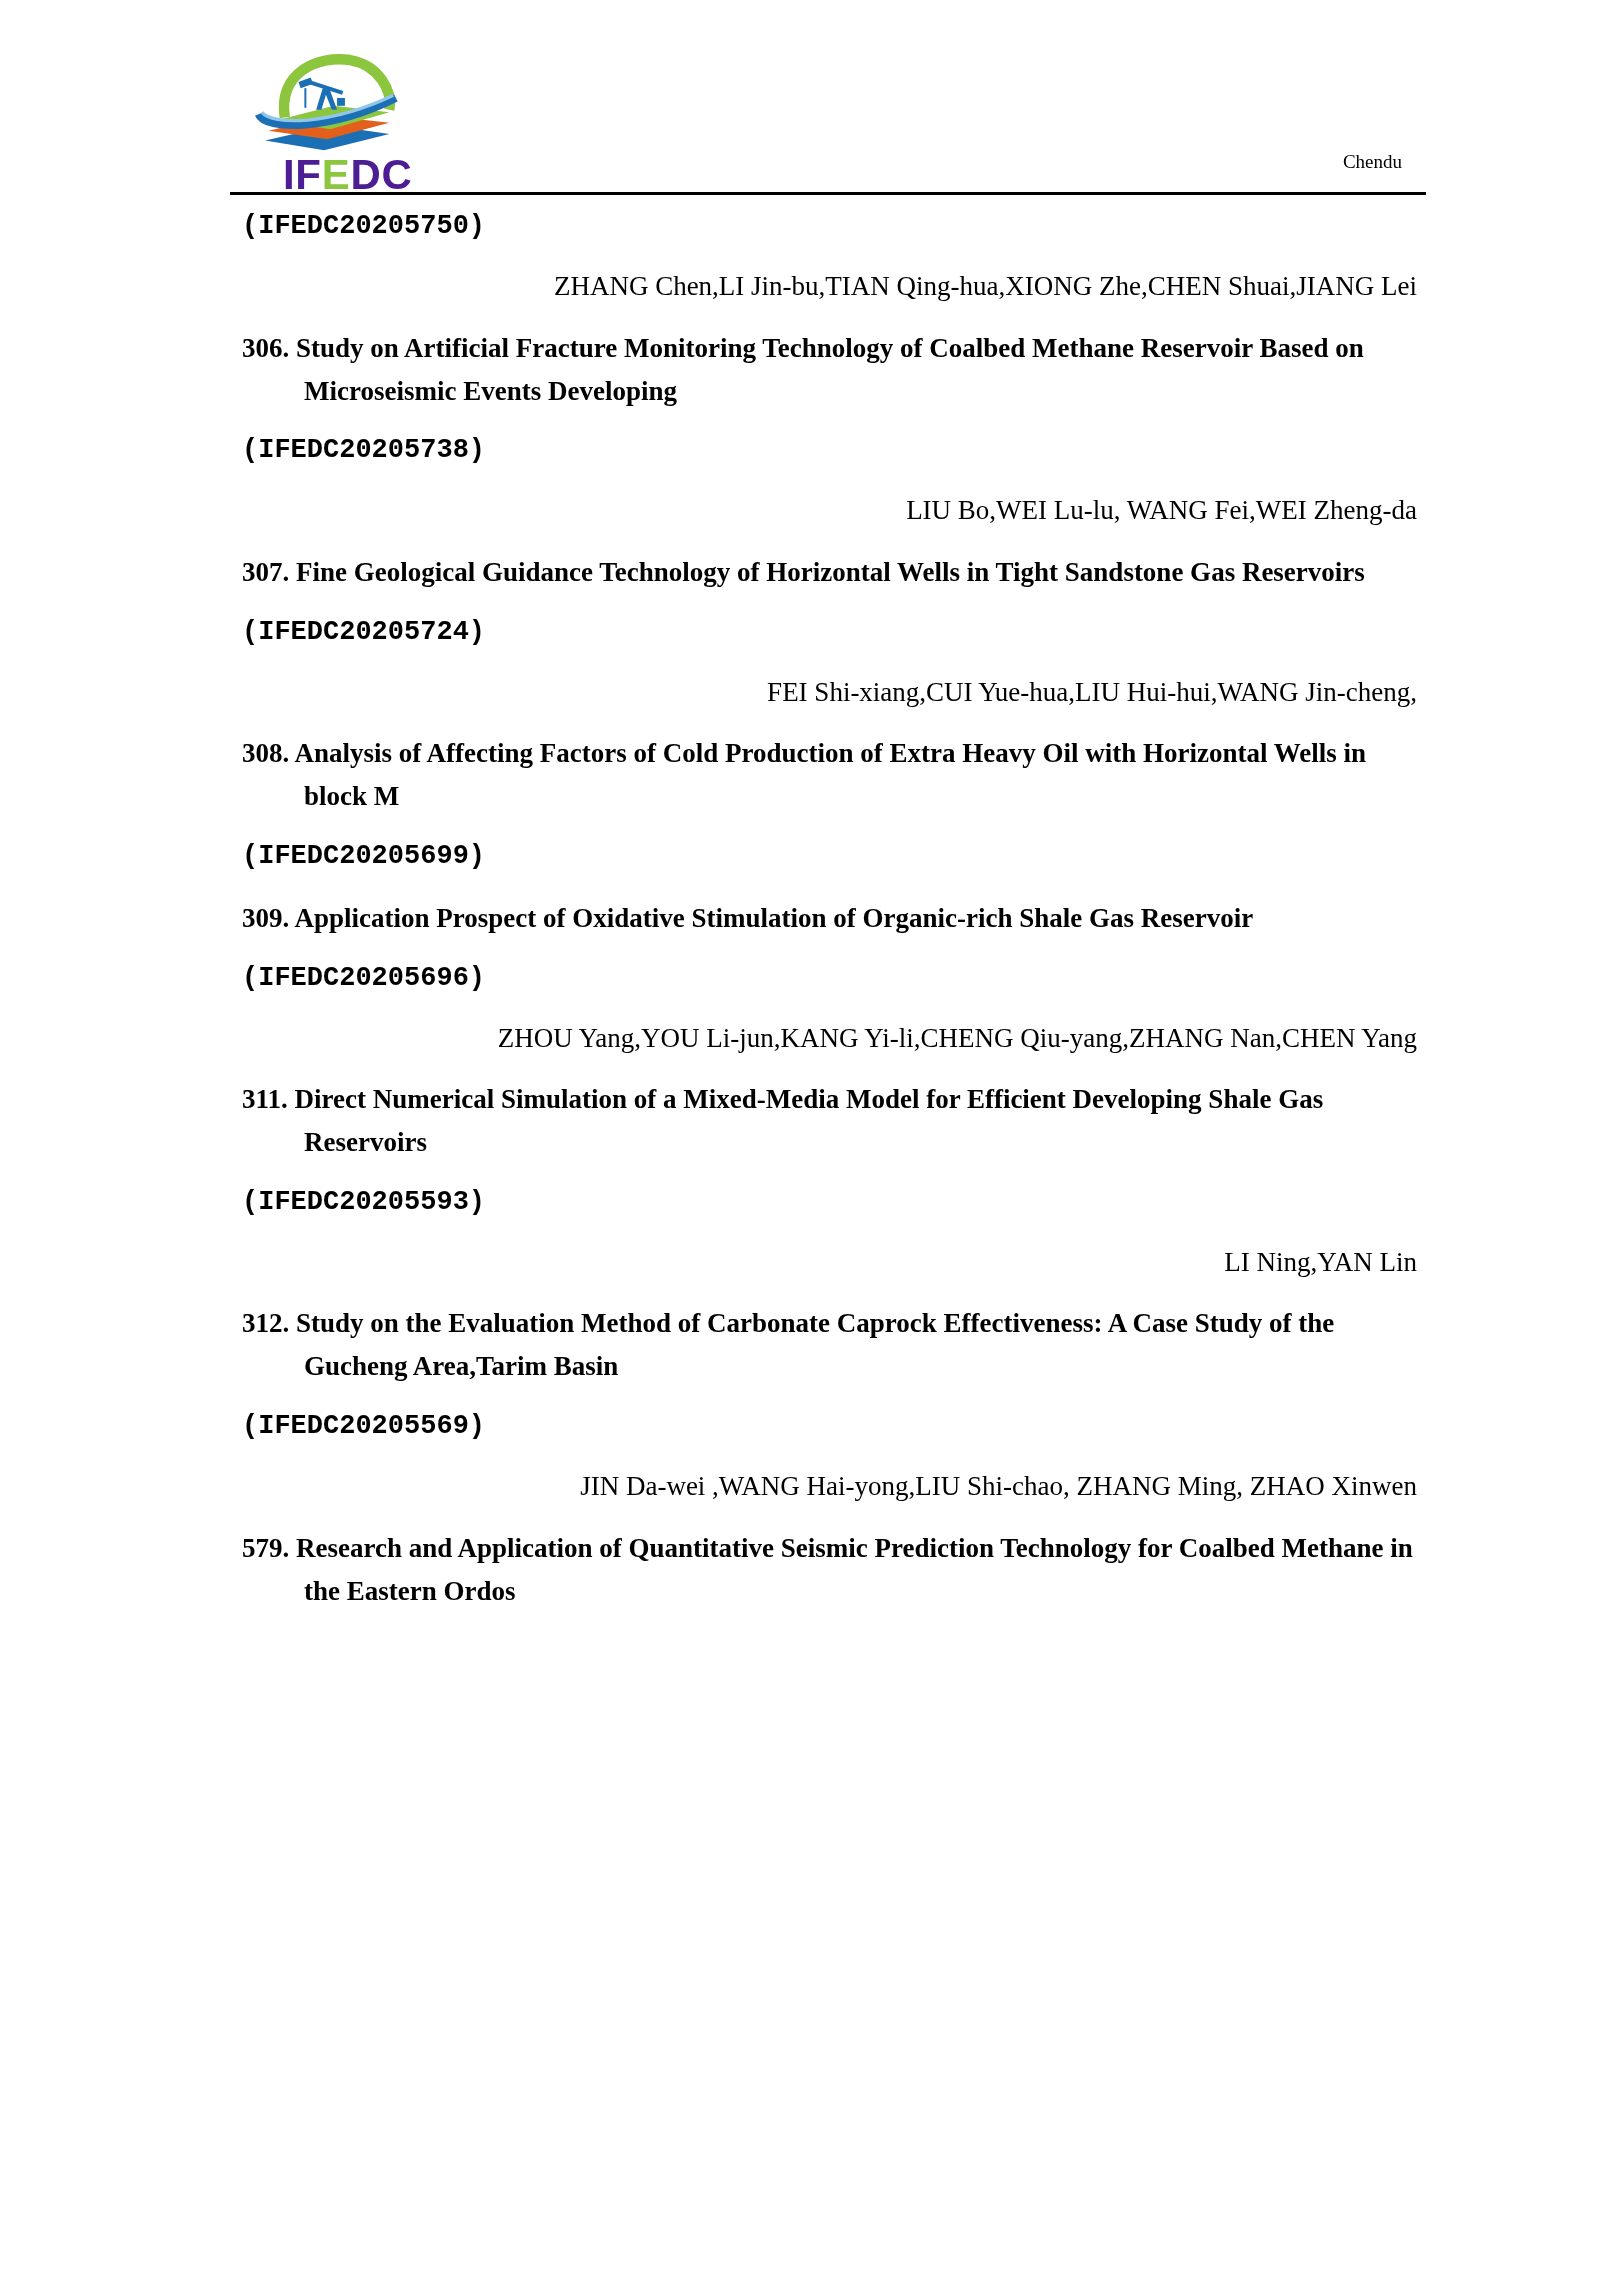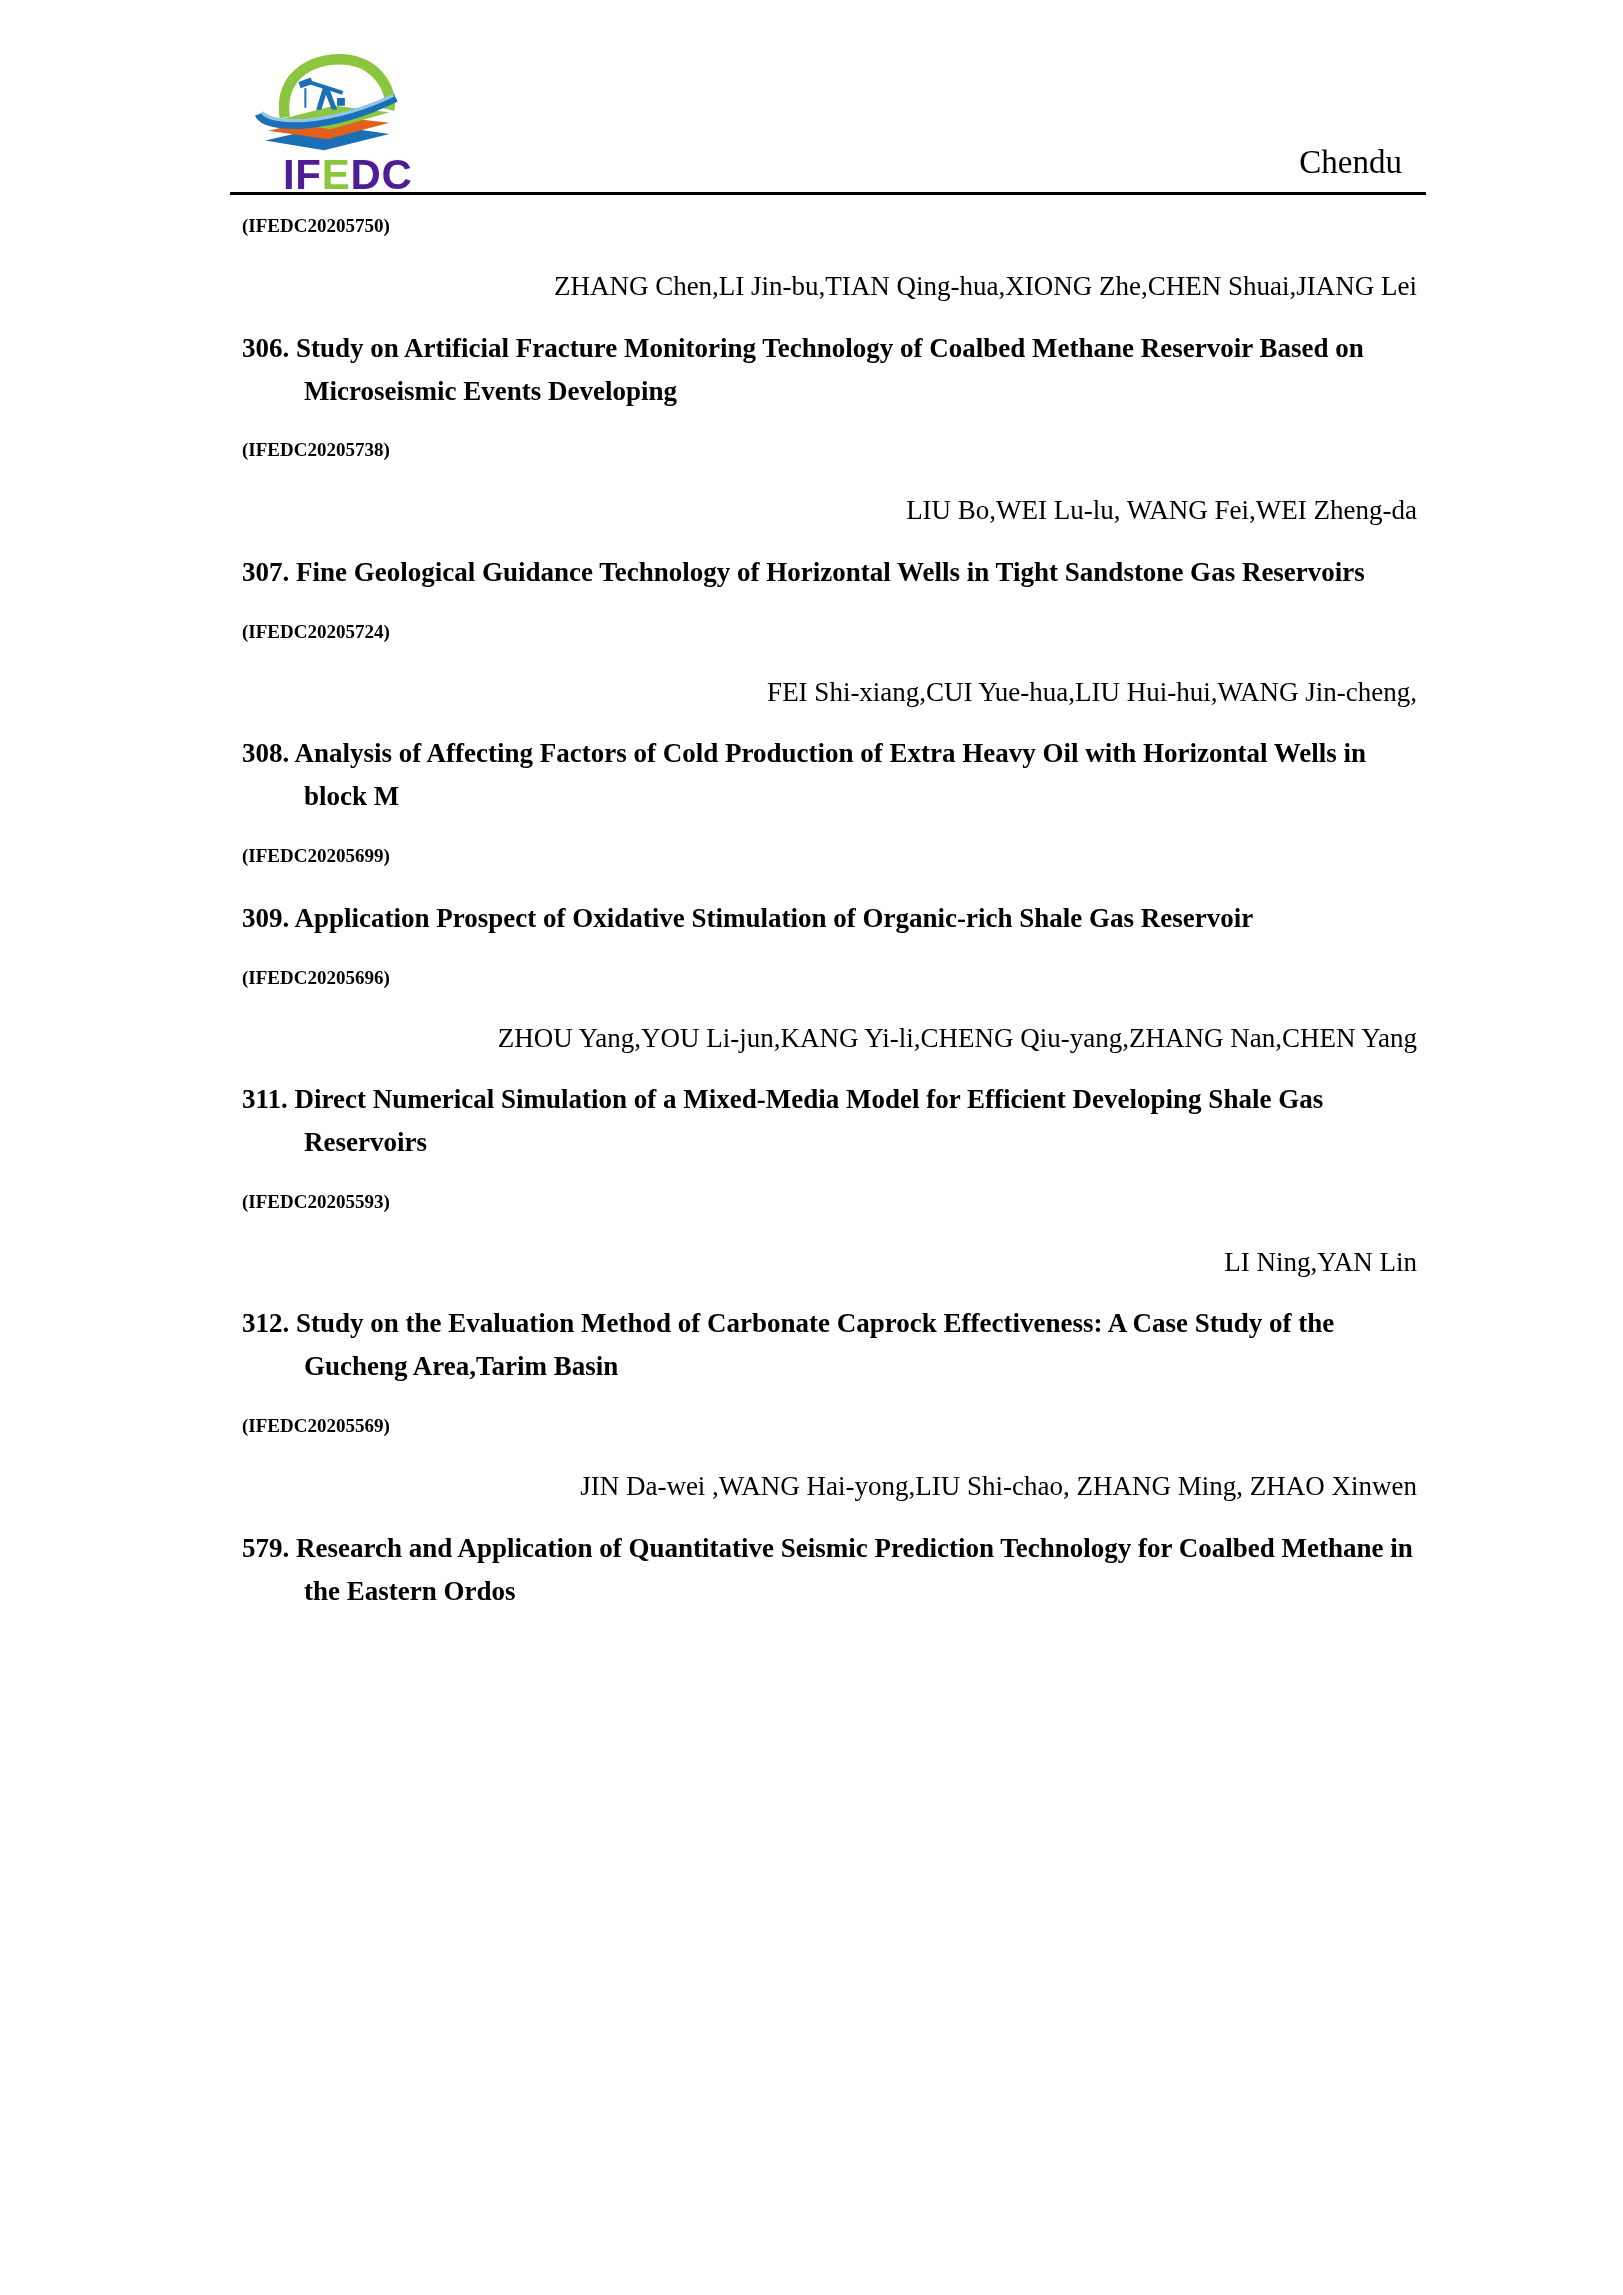--- a/index.html
+++ b/index.html
@@ -3,24 +3,24 @@
 <meta charset="utf-8">
 <style>
   html, body { margin: 0; padding: 0; background: #ffffff; }
   body { width: 1623px; height: 2295px; position: relative; overflow: hidden;
          font-family: "Liberation Serif", "DejaVu Serif", serif; color: #000; }
   .logo { position: absolute; left: 239px; top: 52px; width: 170px; height: 141px; }
   .logo-text { position: absolute; left: 283px; top: 154px; font-family: "Liberation Sans", "DejaVu Sans", sans-serif;
                font-weight: bold; font-size: 42px; letter-spacing: 0.7px; line-height: 1; }
   .logo-text .b { color: #4c1d95; }
   .logo-text .g { color: #8cc63f; }
-  .header-city { position: absolute; right: 221px; top: 144px; font-size: 33px; }
+  .header-city { position: absolute; right: 221px; top: 151px; font-size: 19px; }
   .header-rule { position: absolute; left: 230px; width: 1196px; top: 192px; height: 2.6px; background: #000; }
   .content { position: absolute; left: 242px; top: 196px; width: 1175px; }
-  .pid { font-weight: bold; font-size: 19px; line-height: 60px; height: 60px; }
+  .pid { font-weight: bold; font-size: 27px; line-height: 60px; height: 60px; font-family: Liberation Mono, monospace; }
   .authors { text-align: right; font-size: 27px; line-height: 60px; font-family: Liberation Serif, serif; }
   .title { font-weight: bold; font-size: 27px; line-height: 43px; padding-left: 62px; text-indent: -62px;
            margin-top: 10.5px; margin-bottom: 7.9px; }
   .entry-first .pid { margin-top: 0; }
 </style>
 </head>
 <body>
 
 <div class="logo">
   <svg width="170" height="105" viewBox="0 0 260 160">

